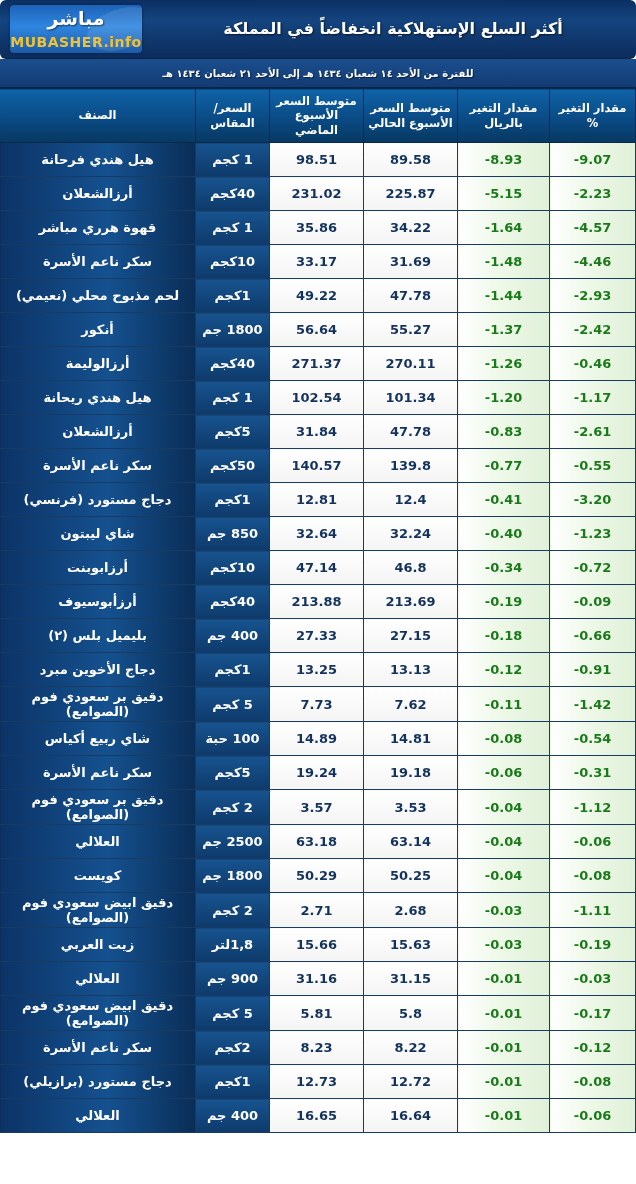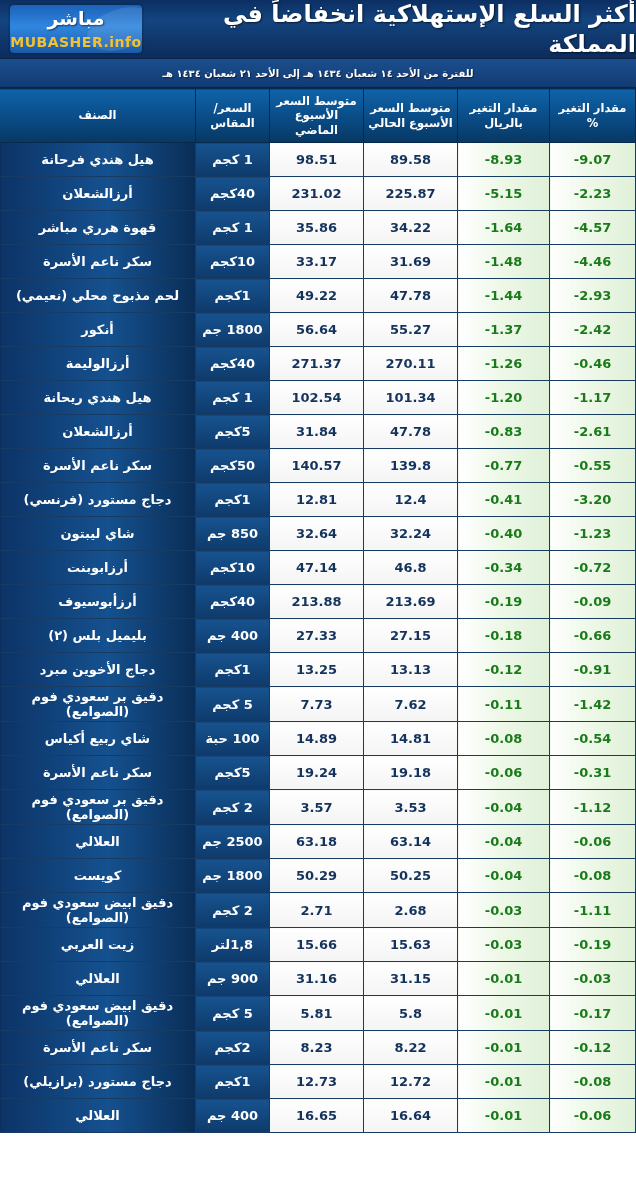--- a/index.html
+++ b/index.html
@@ -17,33 +17,35 @@
     background: #ffffff;
   }
 
   
   .banner {
     position: relative;
     height: 58px;
     background: linear-gradient(to bottom, #0b2f63 0%, #14447f 35%, #0c2c5c 100%);
     border-bottom: 1px solid #0a2347;
     overflow: hidden;
+    border-radius: 6px;
   }
   .banner-title {
     position: absolute;
     left: 0; right: 0; top: 0; bottom: 0;
     display: flex;
     align-items: center;
     justify-content: center;
     color: #ffffff;
-    font-size: 24px;
+    font-size: 16px;
     font-weight: bold;
     text-shadow: 1px 1px 2px rgba(0,0,0,.6);
     padding-left: 150px;
     box-sizing: border-box;
+    text-align: center;
     line-height: 1.25;
   }
   .logo {
     position: absolute;
     left: 10px;
     top: 5px;
     width: 132px;
     height: 48px;
     background: linear-gradient(to bottom, #1d62b8 0%, #2f86e0 45%, #1b5aa8 100%);
     border-radius: 4px;

